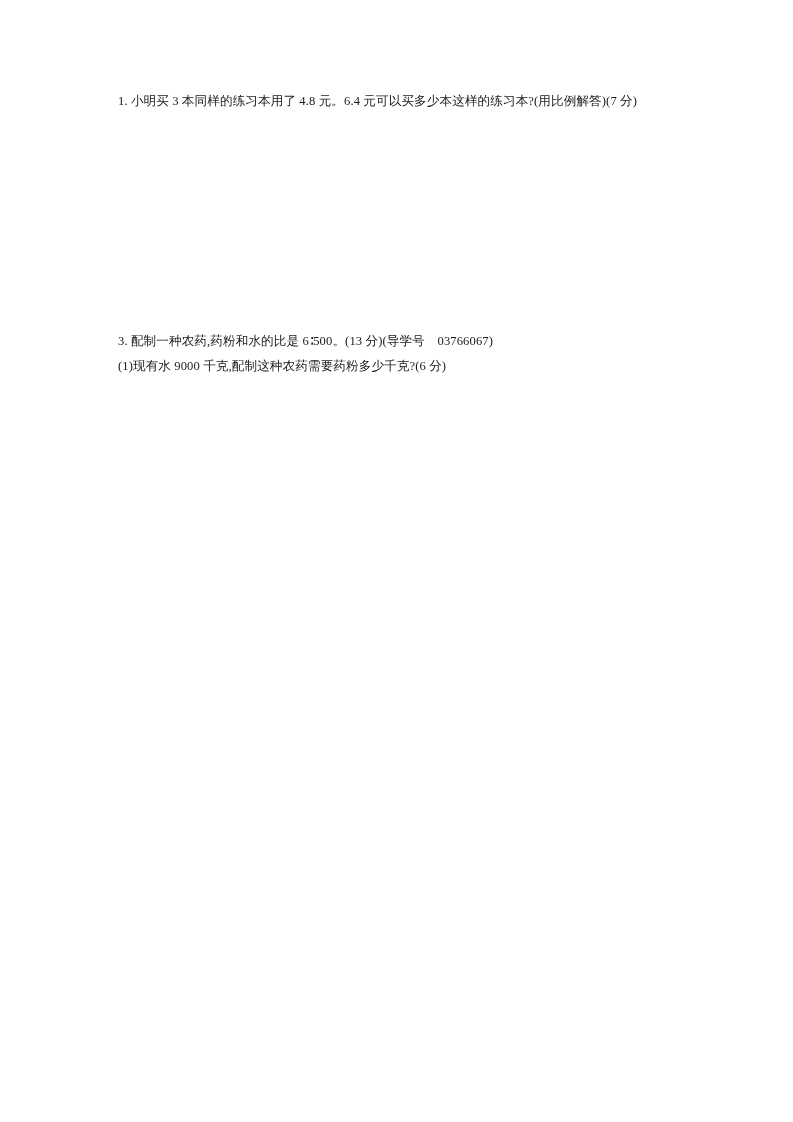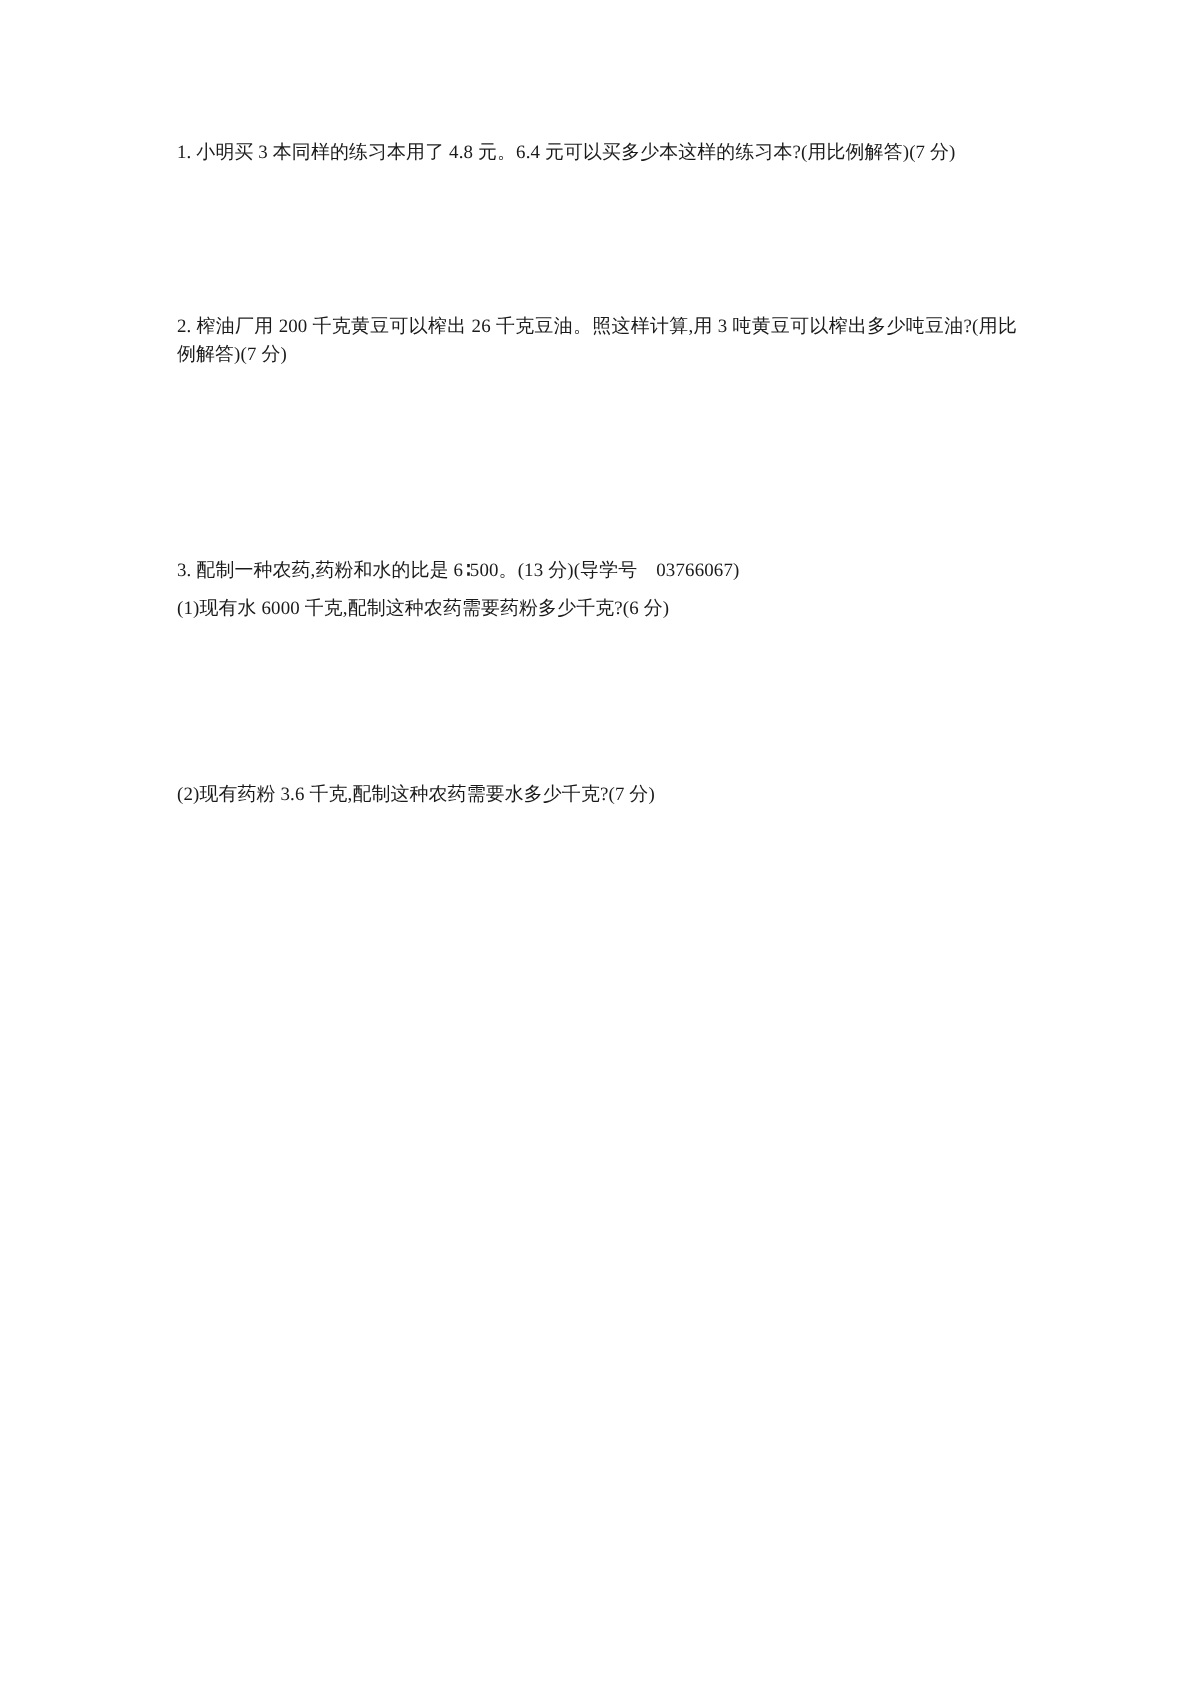--- a/index.html
+++ b/index.html
@@ -57,32 +57,26 @@
 <body>
 
 <div class="page">
   <div class="content">
 
     <div class="problem">
       <div class="ptext">1. 小明买 3 本同样的练习本用了 4.8 元。6.4 元可以买多少本这样的练习本?(用比例解答)(7 分)</div>
     </div>
     <div class="gap-1"></div>
 
-    <div class="problem">
-      <div class="ptext">2. 榨油厂用 200 千克黄豆可以榨出 26 千克豆油。照这样计算,用 3 吨黄豆可以榨出多少吨豆油?(用比例解答)(7 分)</div>
-    </div>
     <div class="gap-2"></div>
 
     <div class="problem">
       <div class="ptext">3. 配制一种农药,药粉和水的比是 6∶500。(13 分)(导学号　03766067)</div>
       <div class="gap-sub"></div>
-      <div class="subtext">(1)现有水 6000 千克,配制这种农药需要药粉多少千克?(6 分)</div>
+      <div class="subtext">(1)现有水 9000 千克,配制这种农药需要药粉多少千克?(6 分)</div>
     </div>
     <div class="gap-3"></div>
 
-    <div class="problem">
-      <div class="subtext">(2)现有药粉 3.6 千克,配制这种农药需要水多少千克?(7 分)</div>
-    </div>
     <div class="gap-4"></div>
 
 
   </div>
 </div>
 
 </body></html>

